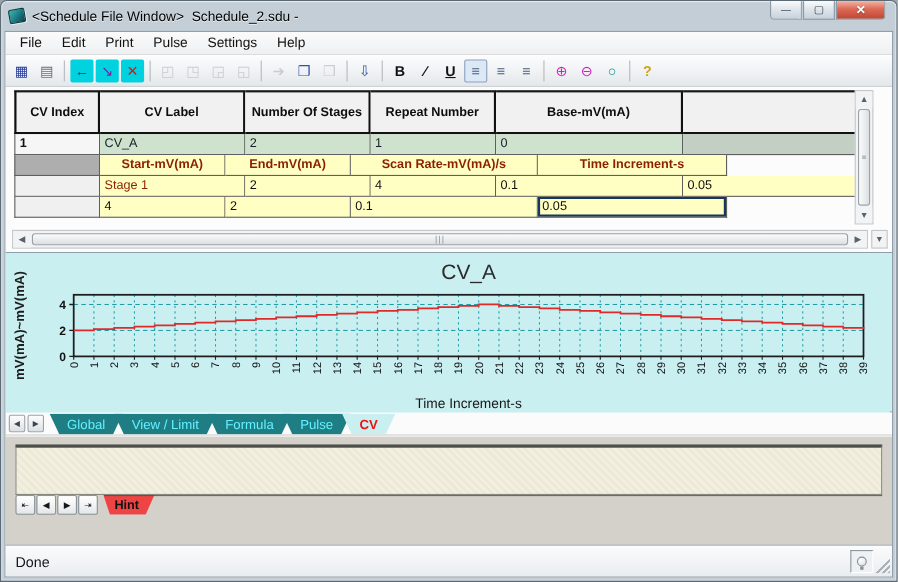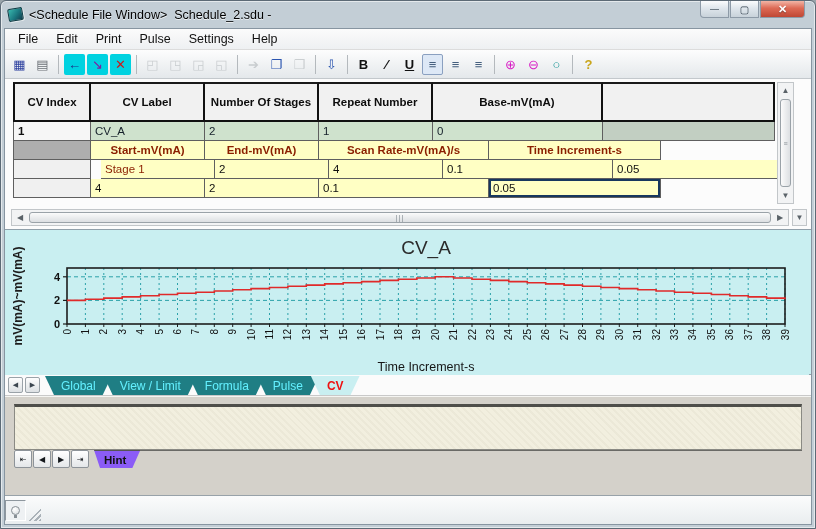--- a/index.html
+++ b/index.html
@@ -44,35 +44,35 @@
   .tbsep{ width:1px; height:19px; background:#b4b9bd; margin:0 4px; }
   .tbi{ min-width:21px; height:21px; display:flex; align-items:center; justify-content:center;
     font-size:13px; margin:0 1px; border-radius:2px; line-height:1; }
   .tbi.dis{ opacity:.45; }
   .tbi.pressed{ border:1px solid #8aa0c0; background:#dde8f6; }
 
   
   .grid-zone{ position:relative; height:150px; background:#fcfcfc; padding:3px 0 0 8px; font-size:11.5px; }
   .trow{ display:flex; }
   .cell{ display:flex; align-items:center; padding:0 4px; overflow:hidden; white-space:nowrap; }
-  .c0{width:78px}.c1{width:114px}.c2{width:114px}.c3{width:114px}.c4{width:170px}.c5{width:172px}
+  .c0{width:78px}.c1{width:132px}.c2{width:114px}.c3{width:114px}.c4{width:170px}.c5{width:172px}
   .hrow .cell{ height:40px; justify-content:center; font-weight:bold; color:#0d0d0d;
     background:#f1f1f1; border-top:2px solid #1a1a1a; border-bottom:2px solid #111;
     border-right:2px solid #111; }
   .hrow .cell:first-child{ border-left:2px solid #111; }
   .drow .cell{ height:19px; border-right:1px solid #5f5f5f; border-bottom:1px solid #5f5f5f; }
   .drow .cell:first-child{ border-left:1px solid #5f5f5f; }
   .idx{ background:#f6f6f6; font-weight:bold; color:#111; }
   .green{ background:#cfe2cd; color:#15202a; }
   .green-last{ background:#c2cfc2; }
   .gray0{ background:#aeaeae; }
   .lite0{ background:#f0f0f0; }
   .syh{ background:#ffffc4; color:#8b1f00; font-weight:bold; justify-content:center; }
   .sy{ background:#ffffc4; color:#101010; }
-  .sname{ color:#8b1f00;margin-left:10px; }
+  .sname{ color:#8b1f00; }
   .selected{ box-shadow:inset 0 0 0 2px #17375e; }
 
   
   .vscroll{ position:absolute; left:772px; top:3px; width:17px; height:122px;
     border:1px solid #c2c6c9; background:#f2f3f4; display:flex; flex-direction:column; }
   .hscroll{ position:absolute; left:6px; right:22px; bottom:3px; height:17px;
     border:1px solid #c2c6c9; background:#f2f3f4; display:flex; }
   .sbtn{ background:#f2f3f4; color:#5a6268; font-size:8px; display:flex; align-items:center; justify-content:center; }
   .vscroll .sbtn{ height:15px; }
   .hscroll .sbtn{ width:16px; height:100%; }
@@ -105,21 +105,21 @@
   
   .hint-zone{ flex:1; background:#d4d1ca; padding:7px 9px 0 9px;
     border-top:1px solid #f5f5f2; }
   .hintbox{ height:46px; background:#f2efdf;
     background-image:repeating-linear-gradient(45deg, rgba(120,110,80,.05) 0 2px, transparent 2px 5px);
     border:1px solid #8a8a84; border-top:3px solid #4e4e4a; position:relative; }
   .hintrow{ height:24px; display:flex; align-items:flex-start; padding-top:0; }
   .hnav{ width:18px; height:18px; border:1px solid #8d9399; border-radius:2px; margin-right:1px;
     background:linear-gradient(#ffffff,#e4e7e9); color:#14181c; font-size:8px;
     display:flex; align-items:center; justify-content:center; }
-  .hinttab{ height:18px; padding:0 14px 0 10px; margin-left:4px; background:#8b5cf6;
+  .hinttab{ height:18px; padding:0 14px 0 10px; margin-left:4px; background:#ef4444;
     clip-path:polygon(0 0,100% 0,calc(100% - 8px) 100%,6px 100%);
     border-top:1px solid #555; font-size:11.5px; font-weight:bold; color:#111;
     display:flex; align-items:center; }
   .tabline{ flex:1; height:1px; background:#6a6a66; margin-top:0; }
 
   
   .statusbar{ height:29px; display:flex; align-items:center;
     background:linear-gradient(#fbfcfc,#e9edef); border-top:1px solid #98a2a9; font-size:13px; color:#15181b; }
   .sb-left{ flex:1; padding-left:9px; }
   .sb-panel{ height:21px; display:flex; align-items:center; justify-content:center;
@@ -403,20 +403,21 @@
             <span class="hnav">◀</span>
             <span class="hnav">▶</span>
             <span class="hnav">⇥</span>
           </span>
         <div class="hinttab">Hint</div>
         <div class="tabline"></div>
       </div>
     </div>
 
     <div class="statusbar">
+      <div class="sb-left">Done</div>
       <div class="sb-panel sb-bulb">
         <span class="bulb"></span>
       </div>
       <div class="grip"></div>
     </div>
 
   </div>
 </div>
 
 </body></html>

